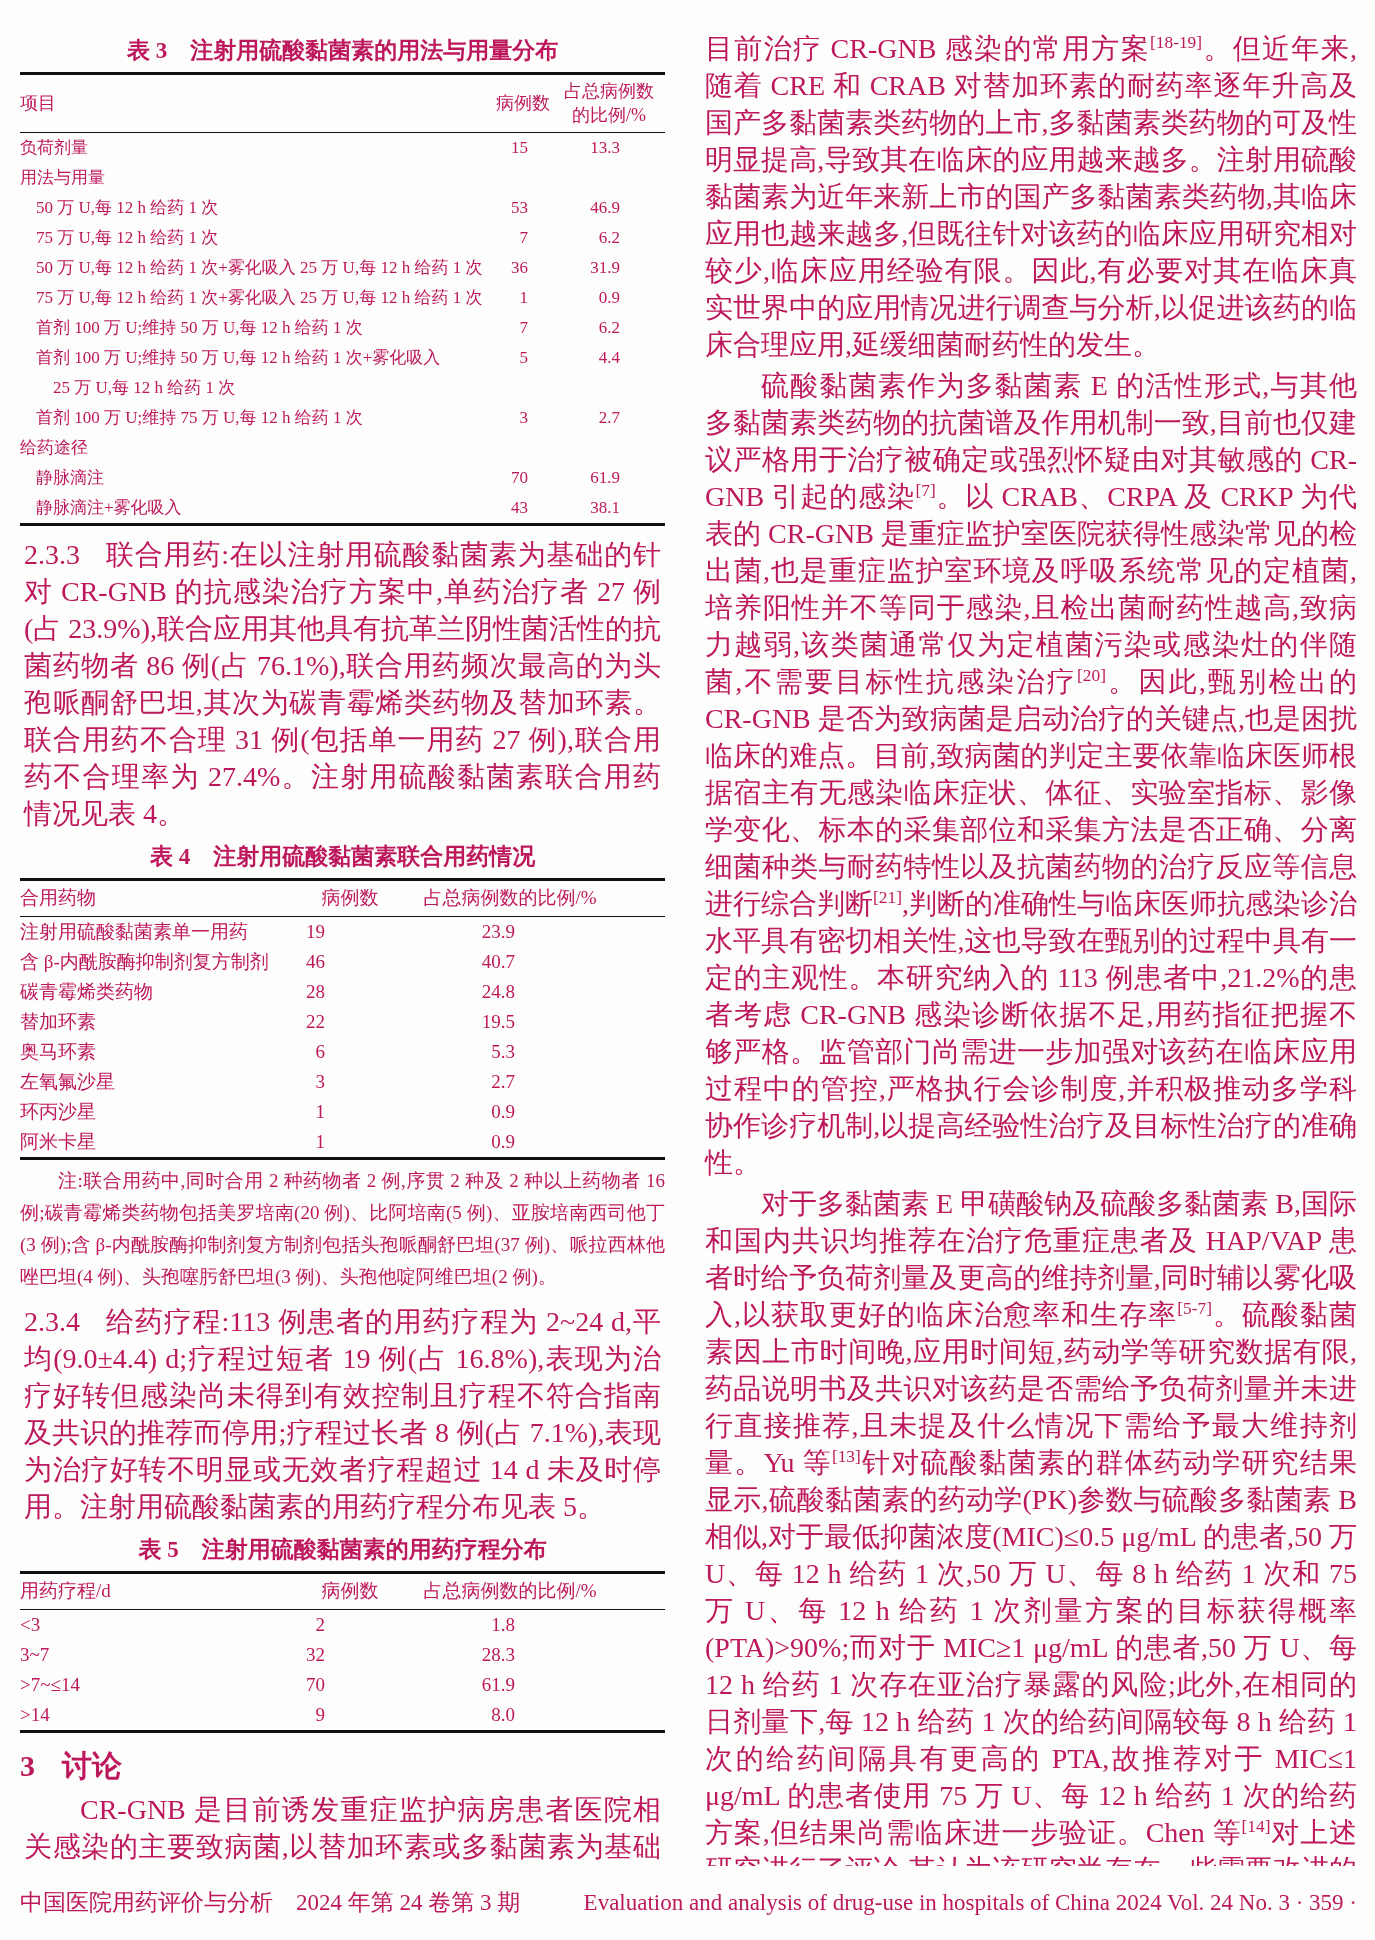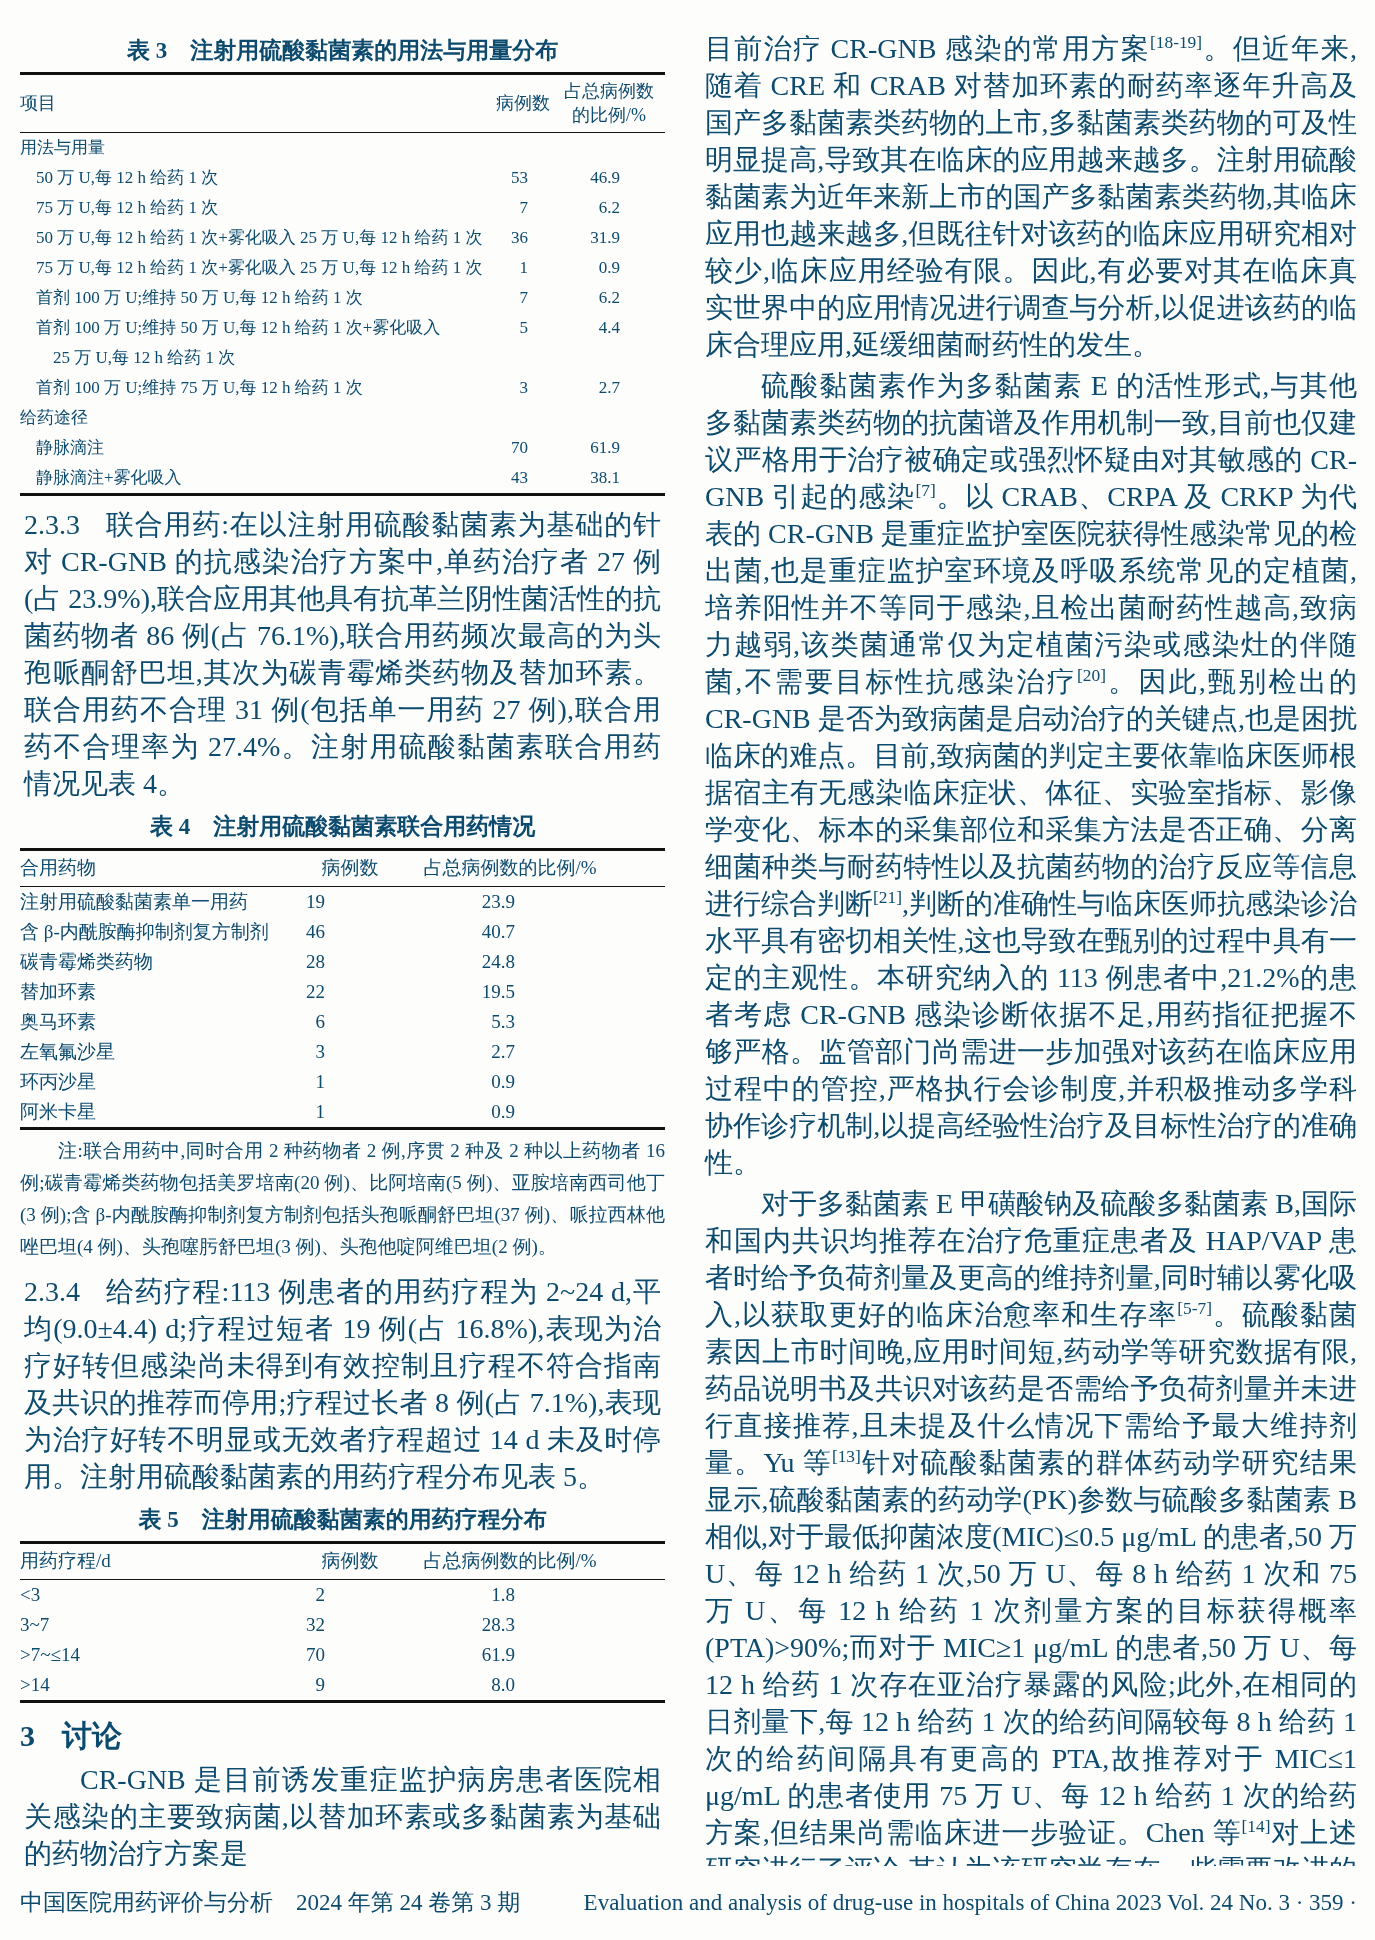--- a/index.html
+++ b/index.html
@@ -3,21 +3,21 @@
 <meta charset="utf-8">
 <style>
   html,body{margin:0;padding:0;background:#e8e8e8;}
   .page{
     position:relative;
     width:1375px;height:1940px;
     background:#fdfdfc;
     box-sizing:border-box;
     padding:26px 18px 0 20px;
     font-family:"Liberation Serif","DejaVu Serif",serif;
-    color:#0c4a6e;
+    color:#be185d;
     overflow:hidden;
   }
   .cols{display:flex;gap:36px;height:1840px;overflow:hidden;}
   .col-left{width:645px;flex:0 0 645px;}
   .col-right{width:660px;flex:0 0 660px;}
 
   .para{font-size:28px;line-height:37px;text-align:justify;margin:4px;}
   .para.ind{text-indent:2em;}
   .para .secnum{margin-right:0.9em;}
   sup{font-size:0.62em;line-height:0;vertical-align:super;}
@@ -79,20 +79,25 @@
         <thead>
           <tr>
             <th class="lbl">项目</th>
             <th class="cases">病例数</th>
             <th class="wrap">占总病例数
 的比例/%</th>
           </tr>
         </thead>
         <tbody>
             <tr>
+              <td class="lbl">负荷剂量</td>
+              <td class="num cases">15</td>
+              <td class="num pct">13.3</td>
+            </tr>
+            <tr>
               <td class="lbl">用法与用量</td>
               <td class="num cases"></td>
               <td class="num pct"></td>
             </tr>
             <tr>
               <td class="lbl ind">50 万 U,每 12 h 给药 1 次</td>
               <td class="num cases">53</td>
               <td class="num pct">46.9</td>
             </tr>
             <tr>
@@ -260,17 +265,17 @@
       <p class="para">目前治疗 CR-GNB 感染的常用方案<sup>[18-19]</sup>。但近年来,随着 CRE 和 CRAB 对替加环素的耐药率逐年升高及国产多黏菌素类药物的上市,多黏菌素类药物的可及性明显提高,导致其在临床的应用越来越多。注射用硫酸黏菌素为近年来新上市的国产多黏菌素类药物,其临床应用也越来越多,但既往针对该药的临床应用研究相对较少,临床应用经验有限。因此,有必要对其在临床真实世界中的应用情况进行调查与分析,以促进该药的临床合理应用,延缓细菌耐药性的发生。</p>
       <p class="para ind">硫酸黏菌素作为多黏菌素 E 的活性形式,与其他多黏菌素类药物的抗菌谱及作用机制一致,目前也仅建议严格用于治疗被确定或强烈怀疑由对其敏感的 CR-GNB 引起的感染<sup>[7]</sup>。以 CRAB、CRPA 及 CRKP 为代表的 CR-GNB 是重症监护室医院获得性感染常见的检出菌,也是重症监护室环境及呼吸系统常见的定植菌,培养阳性并不等同于感染,且检出菌耐药性越高,致病力越弱,该类菌通常仅为定植菌污染或感染灶的伴随菌,不需要目标性抗感染治疗<sup>[20]</sup>。因此,甄别检出的 CR-GNB 是否为致病菌是启动治疗的关键点,也是困扰临床的难点。目前,致病菌的判定主要依靠临床医师根据宿主有无感染临床症状、体征、实验室指标、影像学变化、标本的采集部位和采集方法是否正确、分离细菌种类与耐药特性以及抗菌药物的治疗反应等信息进行综合判断<sup>[21]</sup>,判断的准确性与临床医师抗感染诊治水平具有密切相关性,这也导致在甄别的过程中具有一定的主观性。本研究纳入的 113 例患者中,21.2%的患者考虑 CR-GNB 感染诊断依据不足,用药指征把握不够严格。监管部门尚需进一步加强对该药在临床应用过程中的管控,严格执行会诊制度,并积极推动多学科协作诊疗机制,以提高经验性治疗及目标性治疗的准确性。</p>
       <p class="para ind">对于多黏菌素 E 甲磺酸钠及硫酸多黏菌素 B,国际和国内共识均推荐在治疗危重症患者及 HAP/VAP 患者时给予负荷剂量及更高的维持剂量,同时辅以雾化吸入,以获取更好的临床治愈率和生存率<sup>[5-7]</sup>。硫酸黏菌素因上市时间晚,应用时间短,药动学等研究数据有限,药品说明书及共识对该药是否需给予负荷剂量并未进行直接推荐,且未提及什么情况下需给予最大维持剂量。Yu 等<sup>[13]</sup>针对硫酸黏菌素的群体药动学研究结果显示,硫酸黏菌素的药动学(PK)参数与硫酸多黏菌素 B 相似,对于最低抑菌浓度(MIC)≤0.5 μg/mL 的患者,50 万 U、每 12 h 给药 1 次,50 万 U、每 8 h 给药 1 次和 75 万 U、每 12 h 给药 1 次剂量方案的目标获得概率(PTA)&gt;90%;而对于 MIC≥1 μg/mL 的患者,50 万 U、每 12 h 给药 1 次存在亚治疗暴露的风险;此外,在相同的日剂量下,每 12 h 给药 1 次的给药间隔较每 8 h 给药 1 次的给药间隔具有更高的 PTA,故推荐对于 MIC≤1 μg/mL 的患者使用 75 万 U、每 12 h 给药 1 次的给药方案,但结果尚需临床进一步验证。Chen 等<sup>[14]</sup>对上述研究进行了评论,其认为该研究尚存在一些需要改进的薄弱环节,同时使用 NONMEN 和 PDxPop 基于已发布的最终模型运行了 Monte Carlo 模拟,针对不同的欧洲抗微生物药物敏感试验委员会 MIC 分布的不同病原菌感染的模拟患者计算稳态下</p>
     </div>
 
   </div>
 
   <div class="footer">
     <span>中国医院用药评价与分析　2024 年第 24 卷第 3 期</span>
     <span class="en">
-      <span>Evaluation and analysis of drug-use in hospitals of China 2023 Vol. 24 No. 3</span>
+      <span>Evaluation and analysis of drug-use in hospitals of China 2024 Vol. 24 No. 3</span>
       <span>· 359 ·</span>
     </span>
   </div>
 </div>
 
 </body></html>

